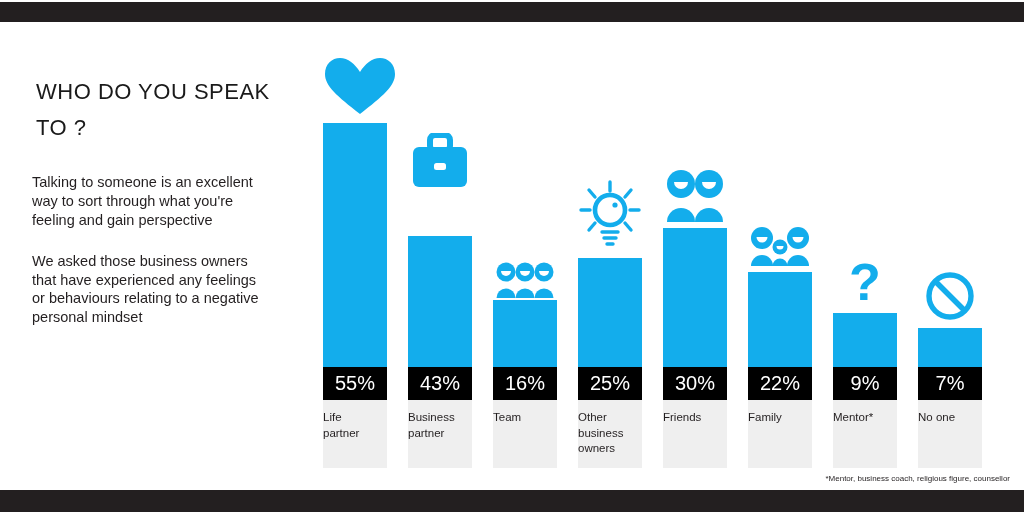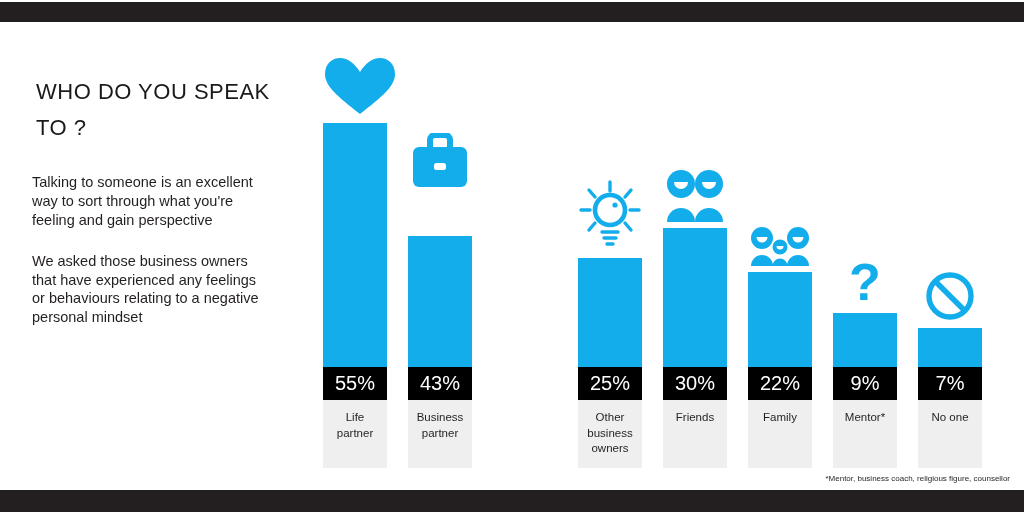--- a/index.html
+++ b/index.html
@@ -91,21 +91,20 @@
   .label-box {
     position: absolute;
     left: 0;
     width: 64px;
     top: 400px;
     height: 68px;
     background: #efefef;
     color: #231f20;
     font-size: 11.5px;
     line-height: 1.35;
-    text-align: center;
     padding-top: 10px;
     box-sizing: border-box;
   }
   #footnote {
     position: absolute;
     right: 14px;
     top: 474px;
     font-size: 8px;
     color: #231f20;
     text-align: left;
@@ -150,20 +149,44 @@
         </svg>
       </div>
       <div class="bar-fill" style="top:236px;height:131px"></div>
       <div class="pct-band">43%</div>
       <div class="label-box">
         <div>Business</div>
         <div>partner</div>
       </div>
     </div>
 
+    <div class="bar-col" style="left:170px">
+      <div class="icon-holder" style="top:262px">
+        <svg width="64" height="42" viewBox="0 0 64 42">
+          <g fill="#13ADEC">
+            <circle cx="13" cy="10" r="9.5"></circle>
+              <circle cx="32" cy="10" r="9.5"></circle>
+              <circle cx="51" cy="10" r="9.5"></circle>
+            <path d="M3.5 36 A9.5 9.5 0 0 1 22.5 36 Z"></path>
+            <path d="M22.5 36 A9.5 9.5 0 0 1 41.5 36 Z"></path>
+            <path d="M41.5 36 A9.5 9.5 0 0 1 60.5 36 Z"></path>
+          </g>
+          <g fill="#ffffff">
+            <path d="M8 9 h10 a5 5 0 0 1 -10 0 Z"></path>
+            <path d="M27 9 h10 a5 5 0 0 1 -10 0 Z"></path>
+            <path d="M46 9 h10 a5 5 0 0 1 -10 0 Z"></path>
+          </g>
+        </svg>
+      </div>
+      <div class="bar-fill" style="top:300px;height:67px"></div>
+      <div class="pct-band">16%</div>
+      <div class="label-box">
+        <div>Team</div>
+      </div>
+    </div>
 
     <div class="bar-col" style="left:255px">
       <div class="icon-holder" style="top:180px">
         <svg width="64" height="72" viewBox="0 0 64 72">
           <g stroke="#13ADEC" stroke-width="3.4" stroke-linecap="round" fill="none">
             <line x1="32" y1="2" x2="32" y2="11"></line>
             <line x1="11" y1="10" x2="17" y2="17"></line>
             <line x1="53" y1="10" x2="47" y2="17"></line>
             <line x1="3" y1="30" x2="12" y2="30"></line>
             <line x1="61" y1="30" x2="52" y2="30"></line>

